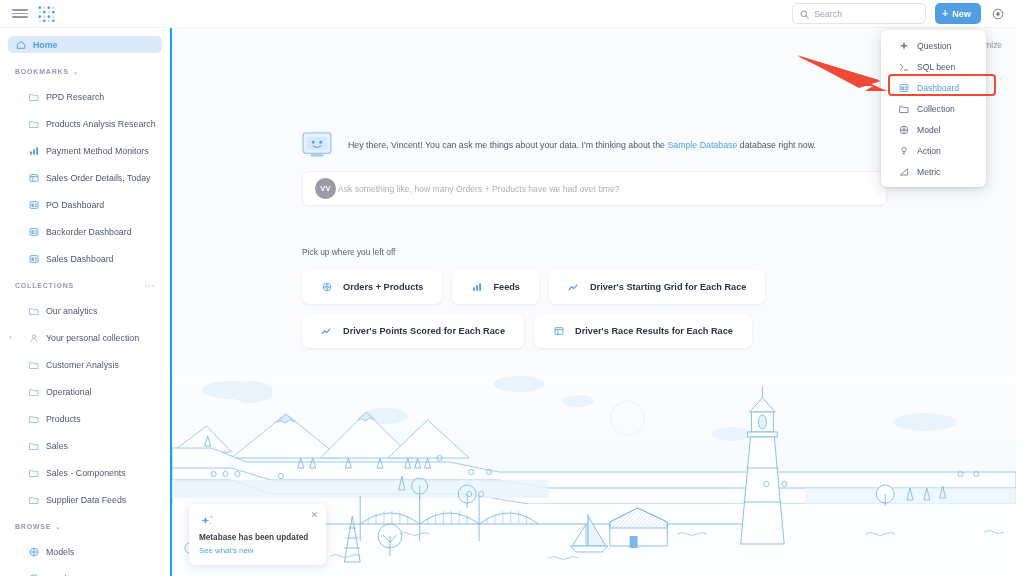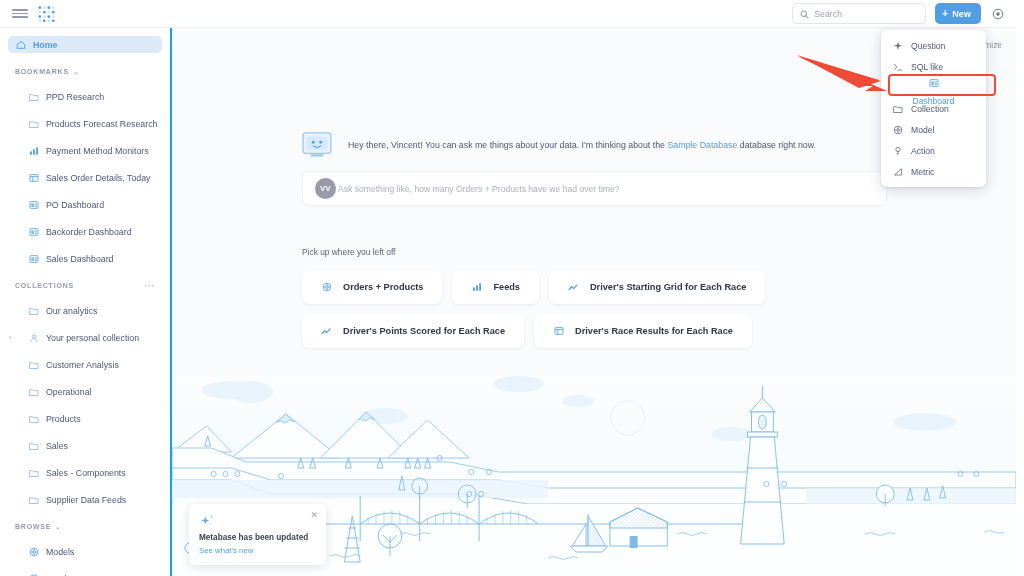--- a/index.html
+++ b/index.html
@@ -121,31 +121,31 @@
     box-shadow: 0 2px 10px rgba(22,33,74,.13); z-index: 30;
   }
   .toast-close { position: absolute; right: 8px; top: 7px; font-size: 9px; color: #9aa0af; cursor: pointer; line-height: 1; }
   .toast-spark { width: 18px; height: 16px; margin-bottom: 4px; }
   .toast-title { font-size: 8.2px; font-weight: 700; color: #3b4250; margin-bottom: 4px; }
   .toast-link { font-size: 7.8px; color: #509ee3; cursor: pointer; }
 
   
   .dropdown {
     position: absolute; left: 881px; top: 30px; width: 105px;
-    background: #fff; border-radius: 6px; padding: 5px 0;
+    background: #fff; border-radius: 6px; padding: 5px 6px;
     box-shadow: 0 3px 14px rgba(22,33,74,.16), 0 1px 3px rgba(22,33,74,.10);
     z-index: 50;
   }
   .dd-item {
     display: flex; align-items: center; gap: 8px;
     height: 21px; padding: 0 11px; font-size: 8.6px; color: #4c5773; cursor: pointer;
     position: relative;
   }
   .dd-item .ico { width: 11px; height: 11px; flex: 0 0 11px; display: flex; align-items: center; justify-content: center; }
-  .dd-item.hl { color: #509ee3; font-weight: 400; flex-direction: column; }
+  .dd-item.hl { color: #509ee3; font-weight: 400; }
   .dd-highlight {
     position: absolute; left: 888px; top: 74px; width: 108px; height: 22px;
     border: 2.2px solid #ef4a36; border-radius: 4px; z-index: 60; pointer-events: none;
   }
   .arrow-anno { position: absolute; left: 795px; top: 50px; width: 110px; height: 45px; z-index: 61; pointer-events: none; }
 </style>
 </head>
 <body>
 
 <div id="app">
@@ -227,21 +227,21 @@
               </svg>
             </span>
             <span>PPD Research</span>
           </div>
           <div class="nav-item indent">
             <span class="ico">
               <svg width="10" height="10" viewBox="0 0 12 12" fill="none" stroke="#93b7e0" stroke-width="1" stroke-linejoin="round" stroke-linecap="round">
                 <path d="M1.2 3.2h3.2l1 1.2h5.4v5.8H1.2z"></path>
               </svg>
             </span>
-            <span>Products Forecast Research</span>
+            <span>Products Analysis Research</span>
           </div>
           <div class="nav-item indent">
             <span class="ico">
               <svg width="10" height="10" viewBox="0 0 12 12" fill="#509ee3">
                 <rect x="1.2" y="6.5" width="2.2" height="4"></rect>
                 <rect x="4.9" y="4" width="2.2" height="6.5"></rect>
                 <rect x="8.6" y="1.6" width="2.2" height="8.9"></rect>
               </svg>
             </span>
             <span>Payment Method Monitors</span>
@@ -690,21 +690,21 @@
         </span>
         <span>Question</span>
       </div>
       <div class="dd-item">
         <span class="ico">
           <svg width="10" height="10" viewBox="0 0 12 12" fill="none" stroke="#6b7688" stroke-width="1.1" stroke-linecap="round" stroke-linejoin="round">
             <path d="M1.8 2.8 4.8 5.8 1.8 8.8"></path>
             <line x1="6" y1="9.6" x2="10.4" y2="9.6"></line>
           </svg>
         </span>
-        <span>SQL like</span>
+        <span>SQL been</span>
       </div>
       <div class="dd-item hl">
         <span class="ico">
           <svg width="10" height="10" viewBox="0 0 12 12" fill="none" stroke="#509ee3" stroke-width="1">
             <rect x="1.2" y="2" width="9.6" height="8" rx="1"></rect>
             <rect x="2.8" y="4" width="3" height="4.4" fill="#509ee3" stroke="none" opacity=".75"></rect>
             <rect x="7" y="4" width="2.4" height="1.8" fill="#509ee3" stroke="none" opacity=".75"></rect>
             <rect x="7" y="6.6" width="2.4" height="1.8" fill="#509ee3" stroke="none" opacity=".75"></rect>
           </svg>
         </span>

